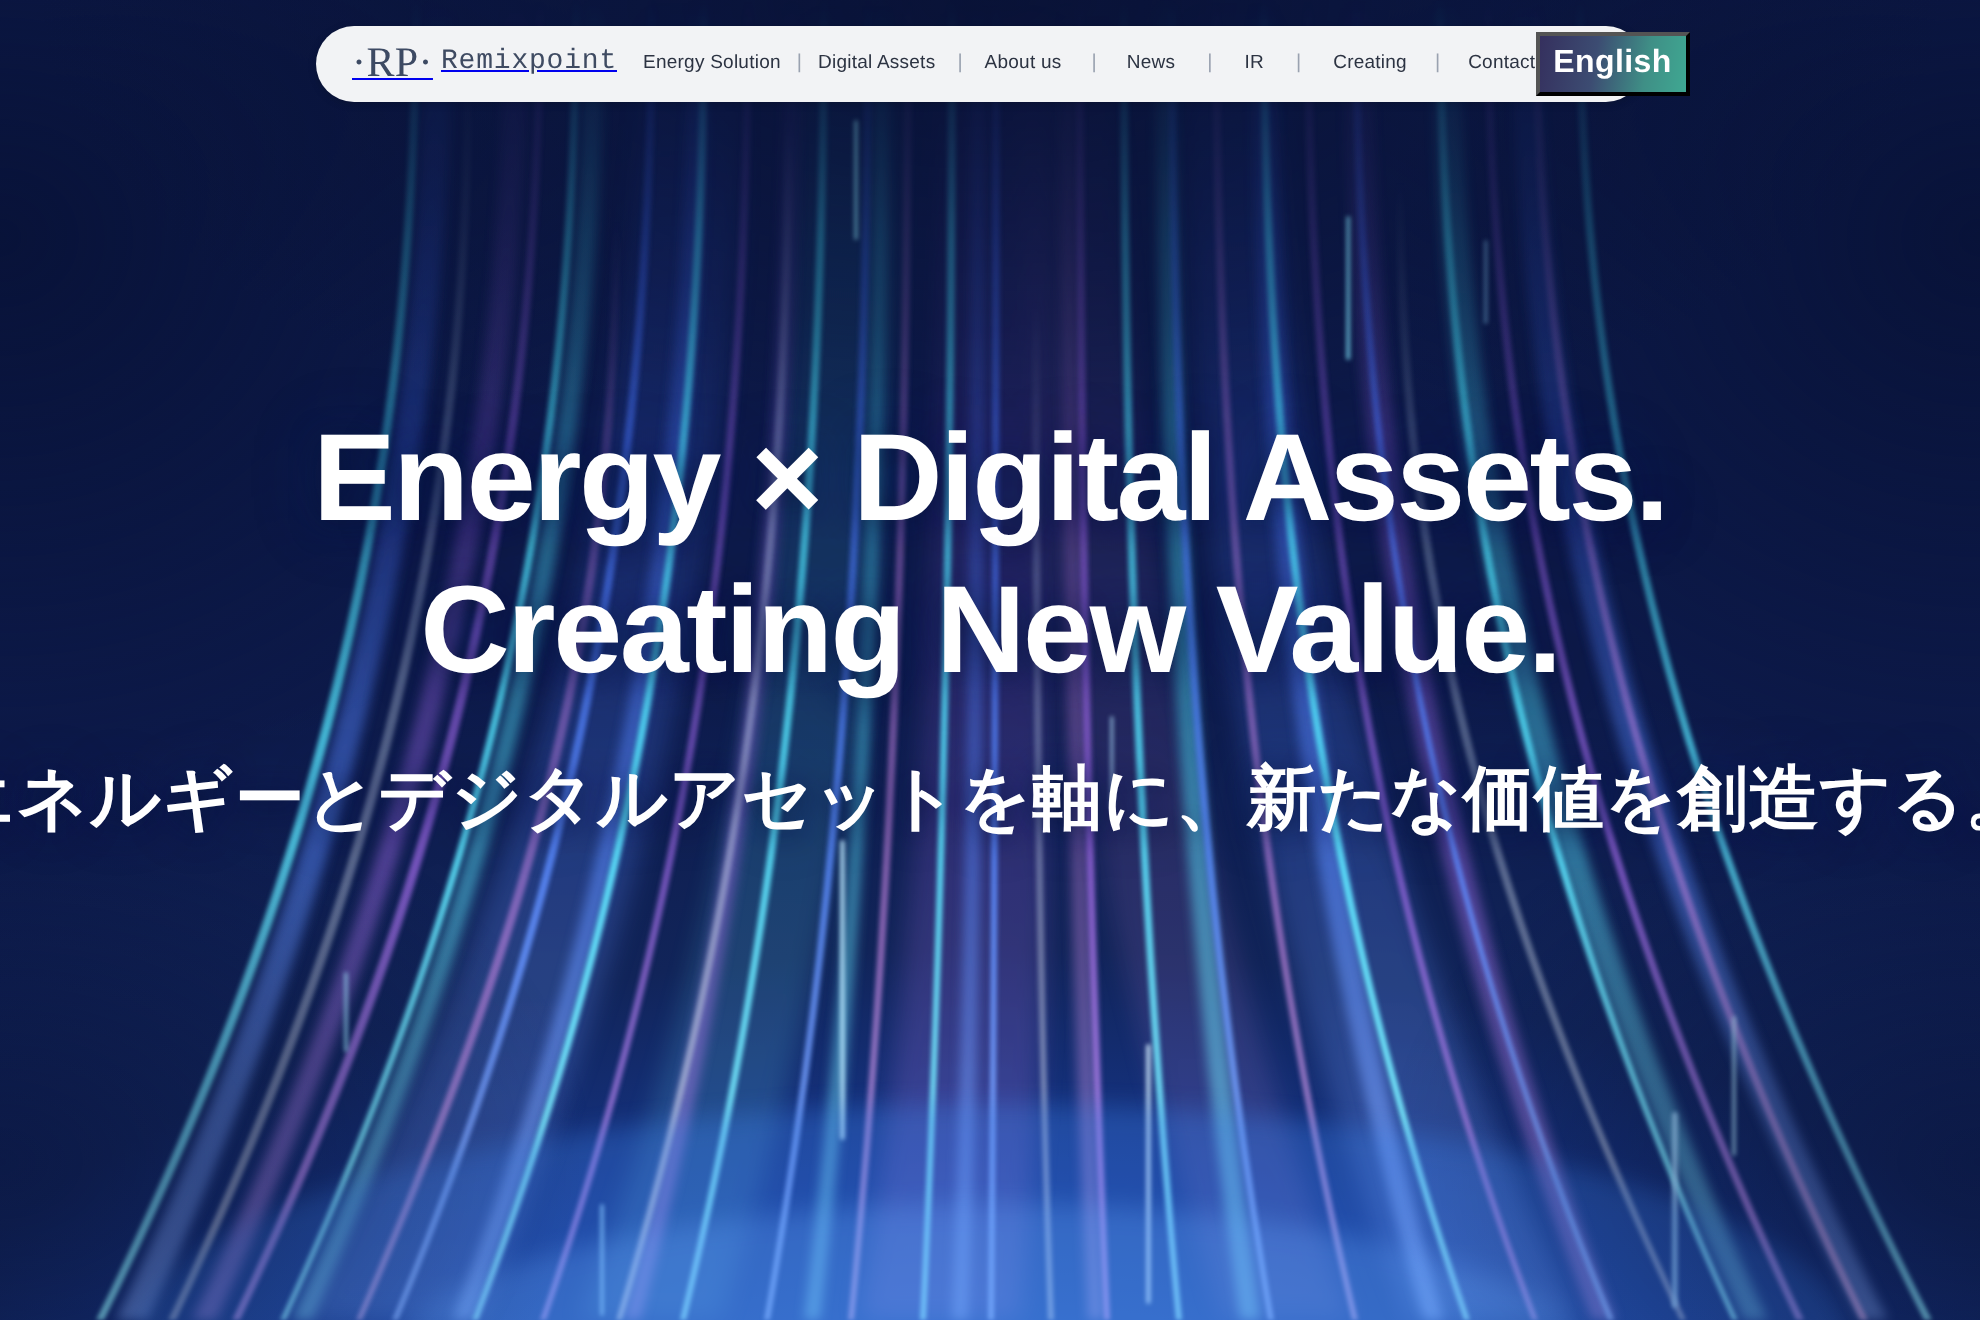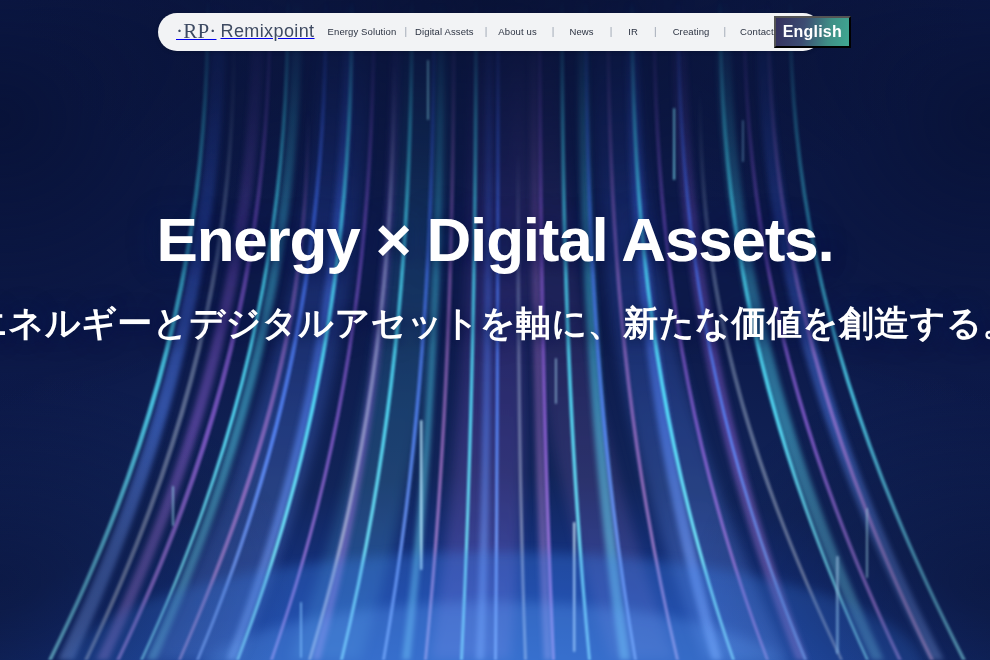--- a/index.html
+++ b/index.html
@@ -51,22 +51,22 @@
 
   #brand { display:flex; align-items:center; flex:0 0 auto; margin-right:13px;justify-content:space-between; }
   #monogram {
     font-family:"Liberation Serif", serif;
     font-size:19px; letter-spacing:.2px;
     color:#3d4a63; line-height:1; white-space:nowrap;
     position:relative; top:-1px;
   }
   #monogram .rp { font-size:21px; }
   #brandname {
-    font-family:Liberation Sans, sans-serif;
-    font-size:18px; color:#3f4b62;
+    font-family:Liberation Mono, monospace;
+    font-size:14px; color:#3f4b62;
     letter-spacing:.4px; margin-left:4px; line-height:1;
     position:relative; top:-1px;
   }
 
   #menu { display:flex; flex:1 1 auto; }
   .mi {
     font-size:9.5px; color:#2c3342;
     letter-spacing:.12px; white-space:nowrap;
     text-decoration:none; line-height:1;
     cursor:pointer;
@@ -259,16 +259,17 @@
       <a class="mi">Creating</a>
       <span class="sep" style="margin:0 14px">|</span>
       <a class="mi">Contact</a>
     </nav>
 
     <button id="lang">English</button>
   </div>
 
   <div id="copy">
     <h1 class="h-line">Energy × Digital Assets.</h1>
+    <h1 class="h-line">Creating New Value.</h1>
     <p id="subtitle">エネルギーとデジタルアセットを軸に、新たな価値を創造する。</p>
   </div>
 
 </div>
 
 </body></html>

